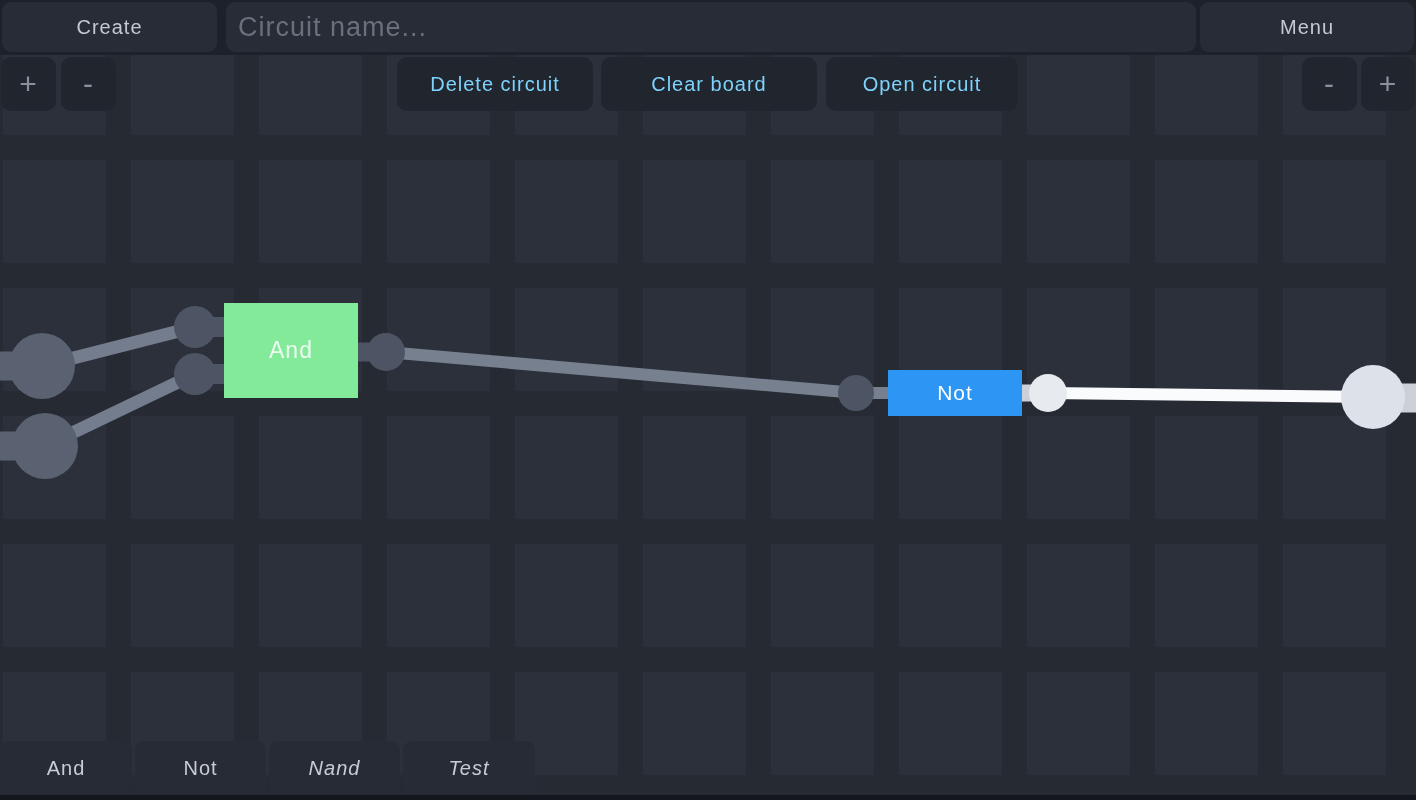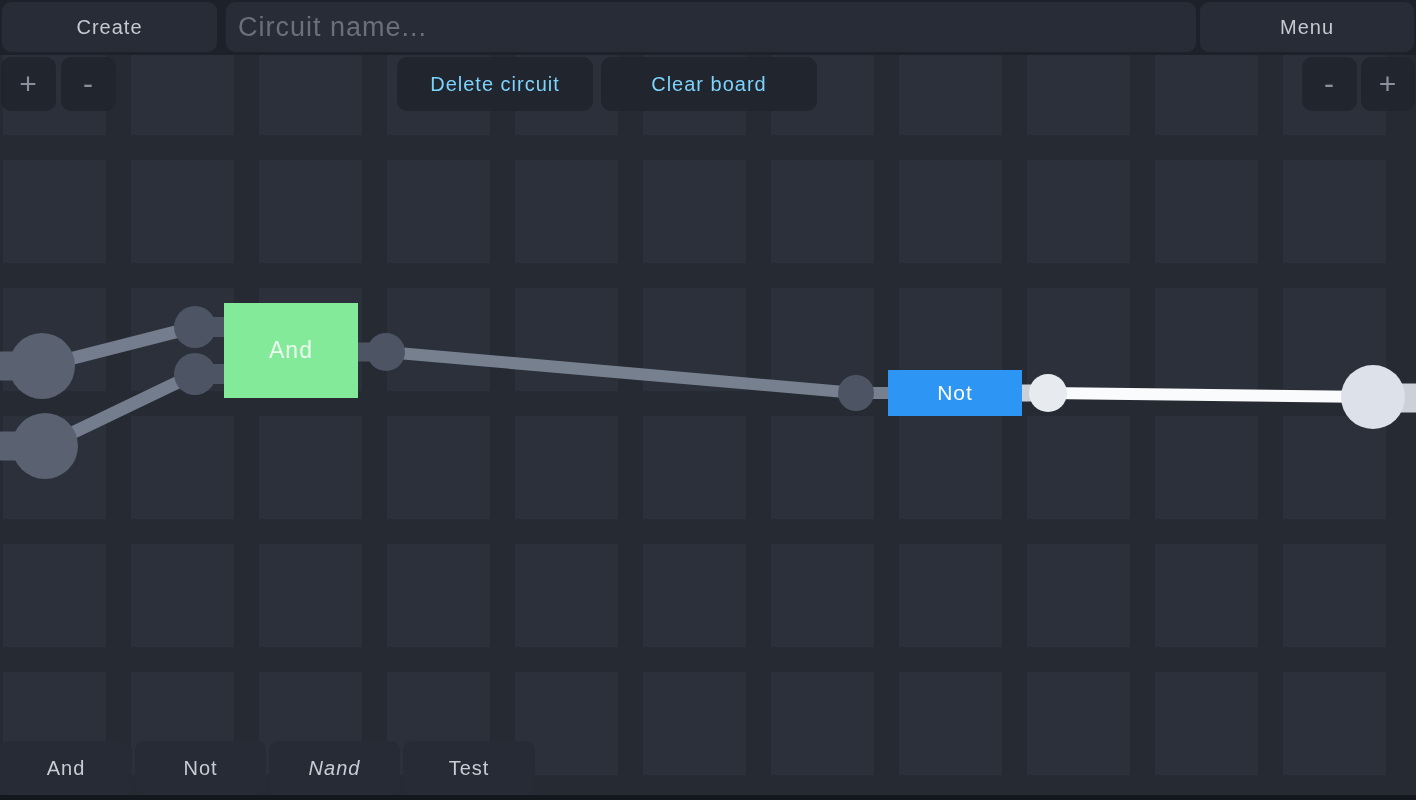--- a/index.html
+++ b/index.html
@@ -93,23 +93,24 @@
 
   <input class="name-input" type="text" placeholder="Circuit name..." style="">
 
   <div class="btn row1" style="left:1200px;width:214px;">Menu</div>
 
   <div class="btn row2 zoombtn" style="left:1px;">+</div>
   <div class="btn row2 zoombtn" style="left:61px;">-</div>
 
   <div class="btn row2" style="left:397px;width:196px;">Delete circuit</div>
   <div class="btn row2" style="left:601px;width:216px;">Clear board</div>
+  <div class="btn row2" style="left:826px;width:192px;">Open circuit</div>
 
   <div class="btn row2 zoombtn" style="left:1302px;">-</div>
   <div class="btn row2 zoombtn" style="left:1361px;width:54px;">+</div>
 
   <div class="btn palette-btn" style="left:0px;width:132px;">And</div>
   <div class="btn palette-btn" style="left:135px;width:131px;">Not</div>
   <div class="btn palette-btn" style="left:269px;width:131px;font-style:italic;">Nand</div>
-  <div class="btn palette-btn" style="left:403px;width:132px;">Test</div>
+  <div class="btn palette-btn" style="left:403px;width:132px;font-style:italic;">Test</div>
 
   <div class="bottomstrip"></div>
 </div>
 
 </body></html>

